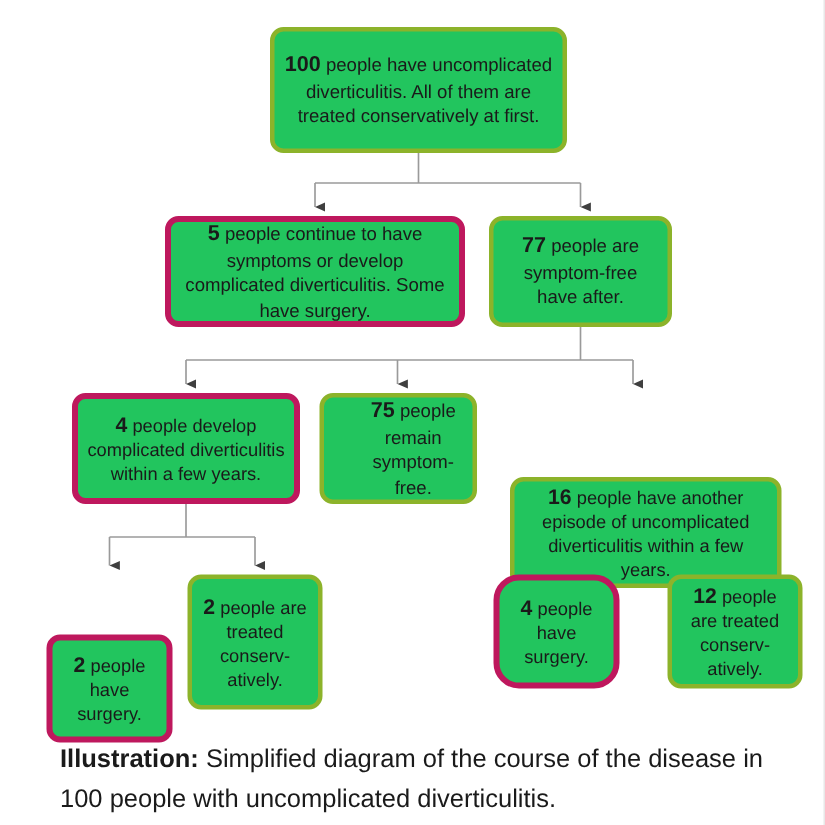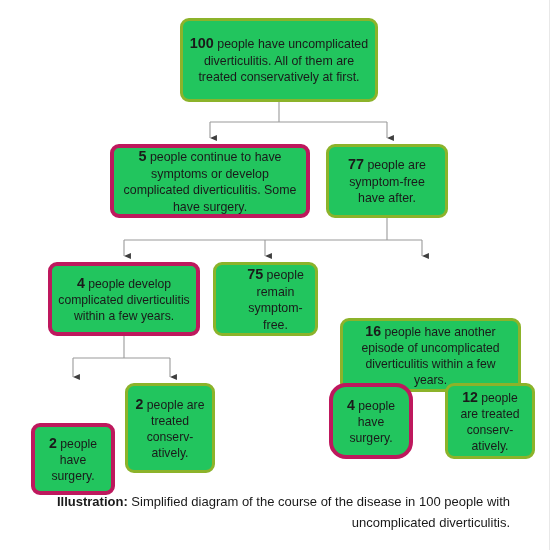--- a/index.html
+++ b/index.html
@@ -99,22 +99,22 @@
     left: 430px; top: 383px; width: 90px; height: 76px;
     font-size: 12.2px;
     margin-left: 15px;
   }
 
   #caption {
     position: absolute;
     left: 40px;
     top: 492px;
     width: 470px;
-    text-align: right;
-    font-size: 13px;
+    text-align: left;
+    font-size: 17px;
     line-height: 1.6;
     color: #1a1a1a;
   }
   #caption .lbl { font-weight: bold; }
 </style>
 </head>
 <body>
 
 <div id="page">
 

